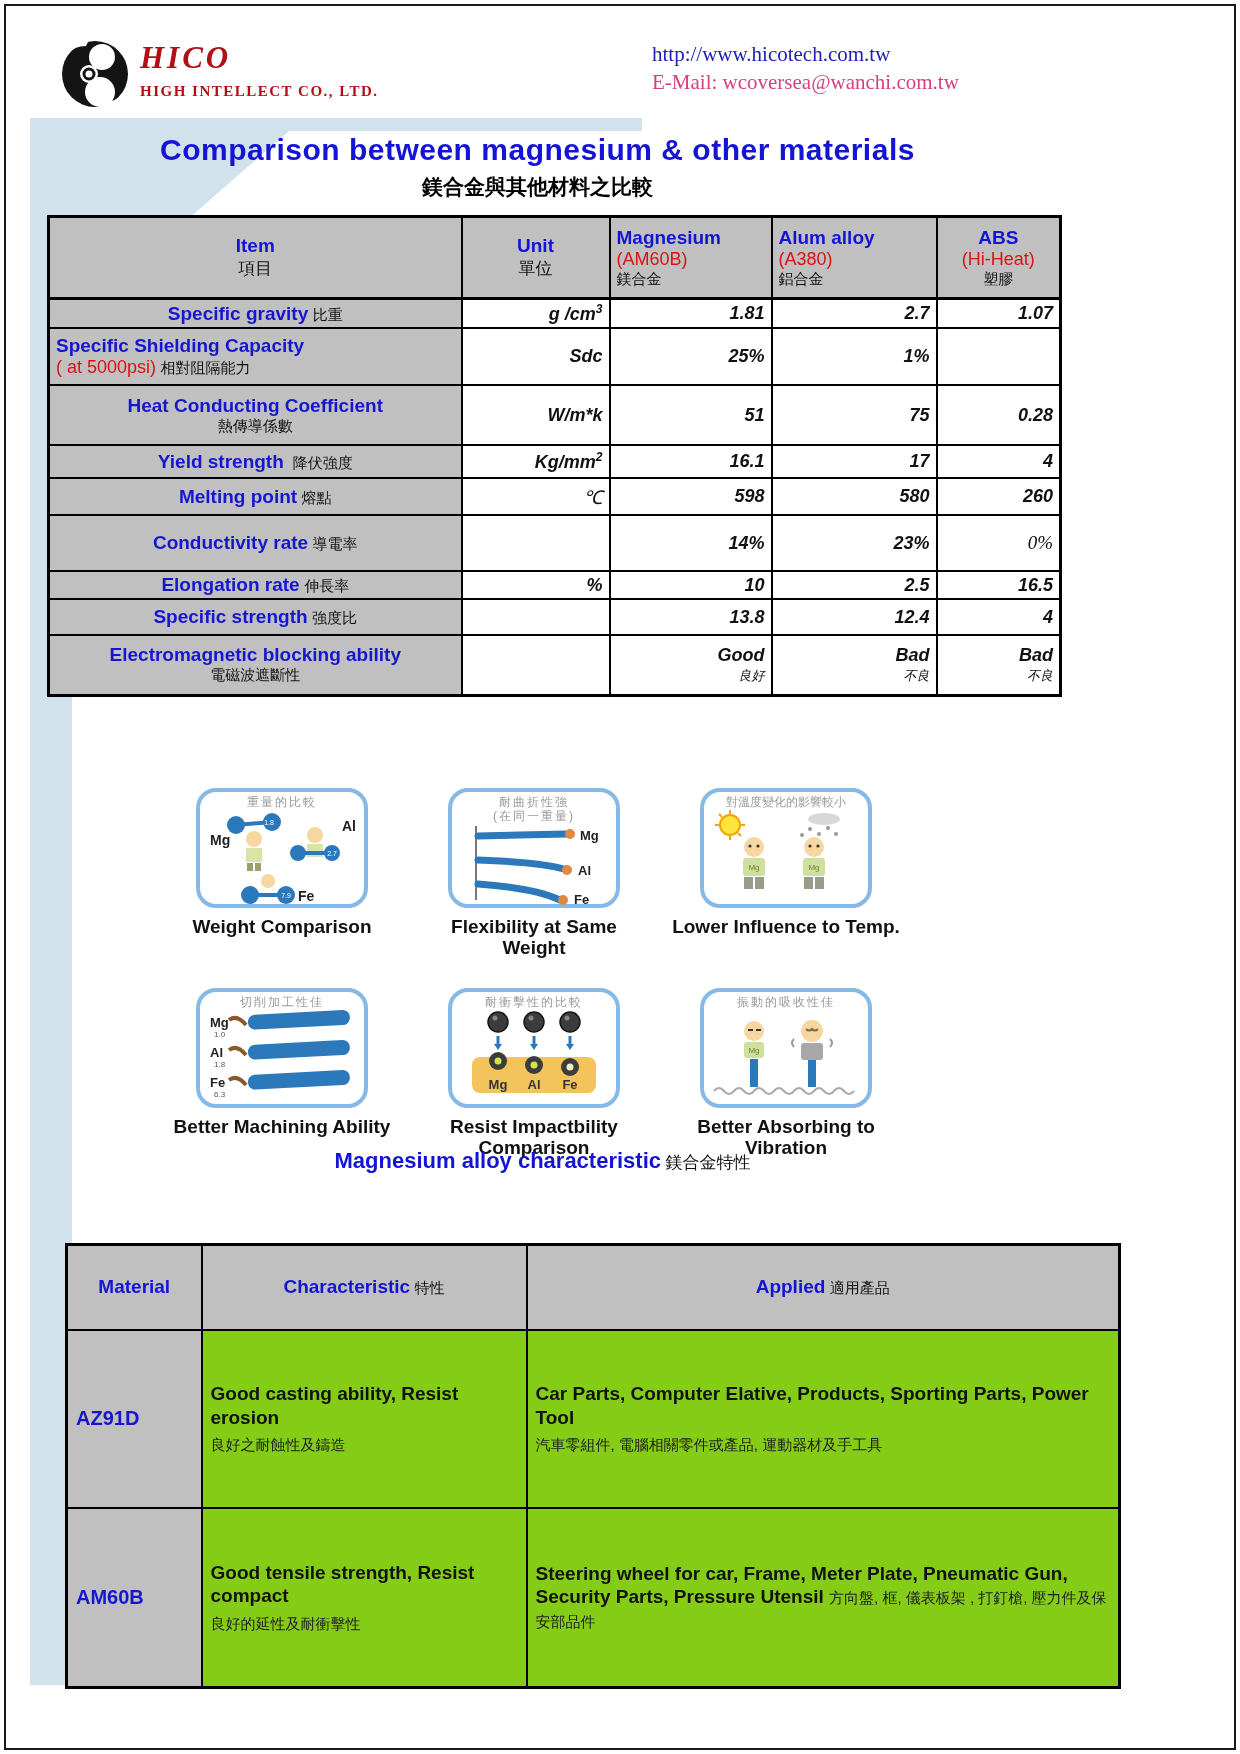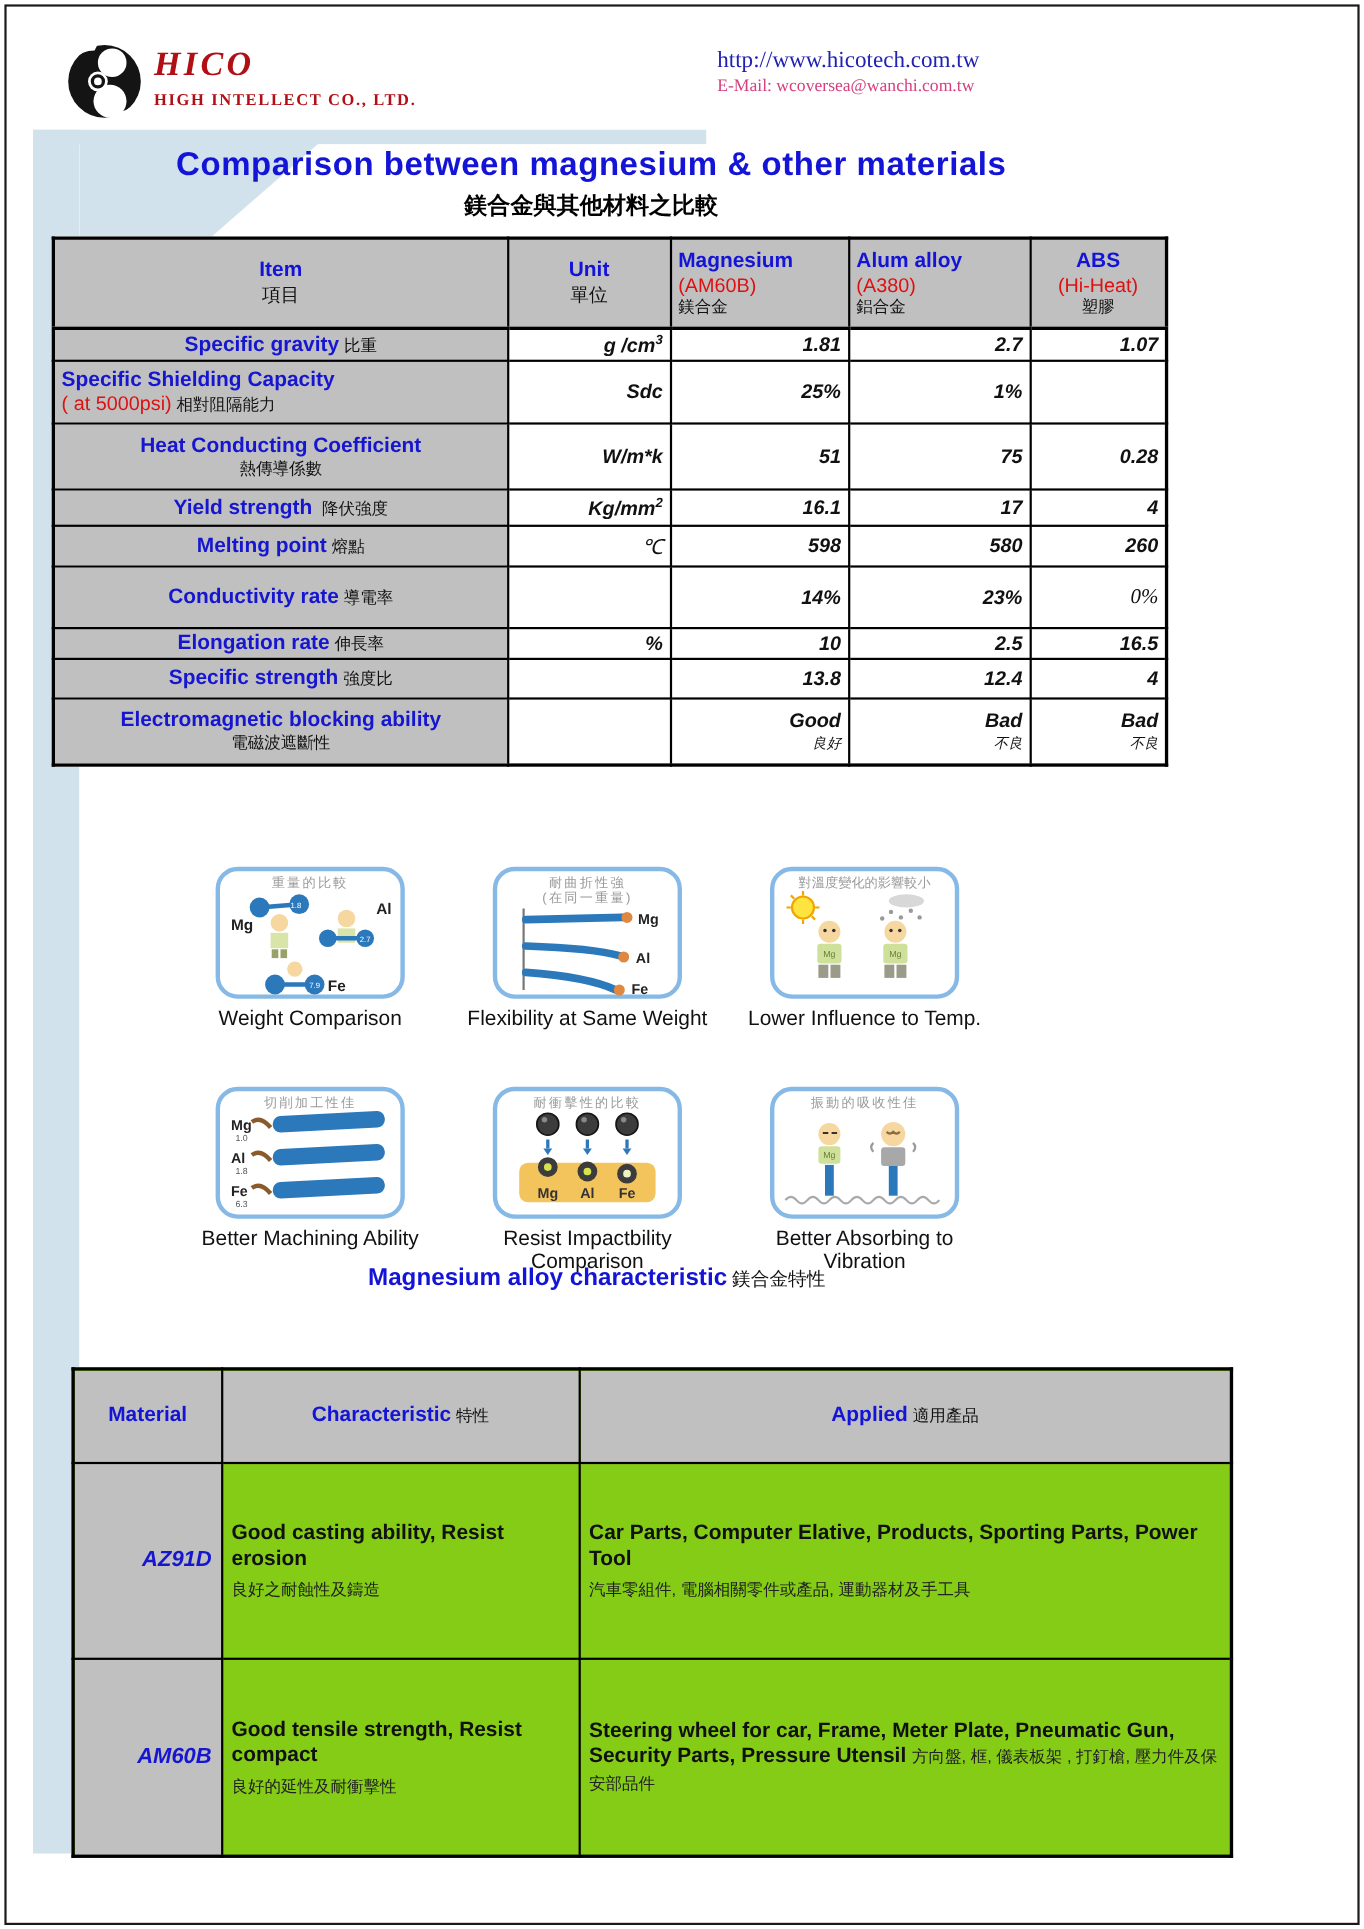--- a/index.html
+++ b/index.html
@@ -13,21 +13,21 @@
   .deco-swoosh{position:absolute;left:72px;top:118px;width:232px;height:202px;background:#d2e2ec;
                clip-path:polygon(0 0,100% 0,0 100%);}
 
   
   .logo-mark{position:absolute;left:56px;top:34px;}
   .brand-text{position:absolute;left:140px;top:40px;font-family:"Liberation Serif",serif;}
   .brand-name{font-size:31px;font-weight:bold;font-style:italic;color:#b01015;letter-spacing:3px;}
   .brand-co{font-size:15px;color:#b01015;letter-spacing:1.5px;margin-top:7px;font-weight:bold;}
   .contact{position:absolute;left:652px;top:42px;font-family:"Liberation Serif",serif;}
   .website{font-size:21px;color:#2121b4;}
-  .email{font-size:16px;color:#d5407f;margin-top:3px;}
+  .email{font-size:21px;color:#d5407f;margin-top:3px;}
 
   
   .title-en{position:absolute;top:133px;left:0;width:1075px;text-align:center;
             font-size:30px;font-weight:bold;color:#1414d6;letter-spacing:0.5px;}
   .title-zh{position:absolute;top:173px;left:0;width:1075px;text-align:center;
             font-family:"Liberation Serif",serif;font-size:21px;font-weight:bold;color:#000000;}
 
   
   table.cmp{position:absolute;left:47px;top:215px;border-collapse:collapse;table-layout:fixed;
             border:3px solid #000;background:#fff;}
@@ -45,32 +45,32 @@
   td.serif{font-family:"Liberation Serif",serif;font-weight:normal;font-size:19px;}
   .vzh{font-weight:normal;font-size:13px;margin-top:1px;}
   sup{font-size:12px;}
 
   
   .panel-row{position:absolute;left:168px;width:732px;display:flex;justify-content:space-between;}
   .panel-wrap{width:228px;text-align:center;}
   .panel{width:172px;height:120px;margin:0 auto;border:4px solid #87b9e6;border-radius:20px;
          background:#fff;padding-top:3px;box-sizing:border-box;}
   .panel-title{font-size:12px;color:#9a9a9a;letter-spacing:2px;line-height:1.2;}
-  .panel-caption{margin-top:8px;font-size:19px;font-weight:normal;color:#111;line-height:1.12;}
+  .panel-caption{margin-top:8px;font-size:19px;font-weight:bold;color:#111;line-height:1.12;}
   .panel svg text{font-family:"Liberation Sans",sans-serif;}
 
   
   .sec2-title{position:absolute;top:1148px;left:0;width:1085px;text-align:center;}
   .sec2-en{font-size:22px;font-weight:bold;color:#1414d6;}
   .sec2-zh{font-size:17px;color:#111;}
 
   table.chr{position:absolute;left:65px;top:1243px;border-collapse:collapse;table-layout:fixed;
             border:3px solid #000;background:#84cc16;}
   table.chr td{border:2px solid #000;padding:4px 8px;vertical-align:middle;overflow:hidden;}
-  td.mat{background:#c0c0c0;text-align:right;color:#1616d0;font-weight:bold;font-size:20px;font-style:italic;}
+  td.mat{background:#c0c0c0;text-align:left;color:#1616d0;font-weight:bold;font-size:20px;}
   .cen{font-weight:bold;font-size:19px;line-height:1.25;color:#111;}
   .czh{font-size:15px;color:#222;margin-top:7px;font-weight:normal;}
 </style>
 </head>
 <body>
 
 <div class="page">
   <div class="page-frame"></div>
 
   <div class="deco-strip"></div>

